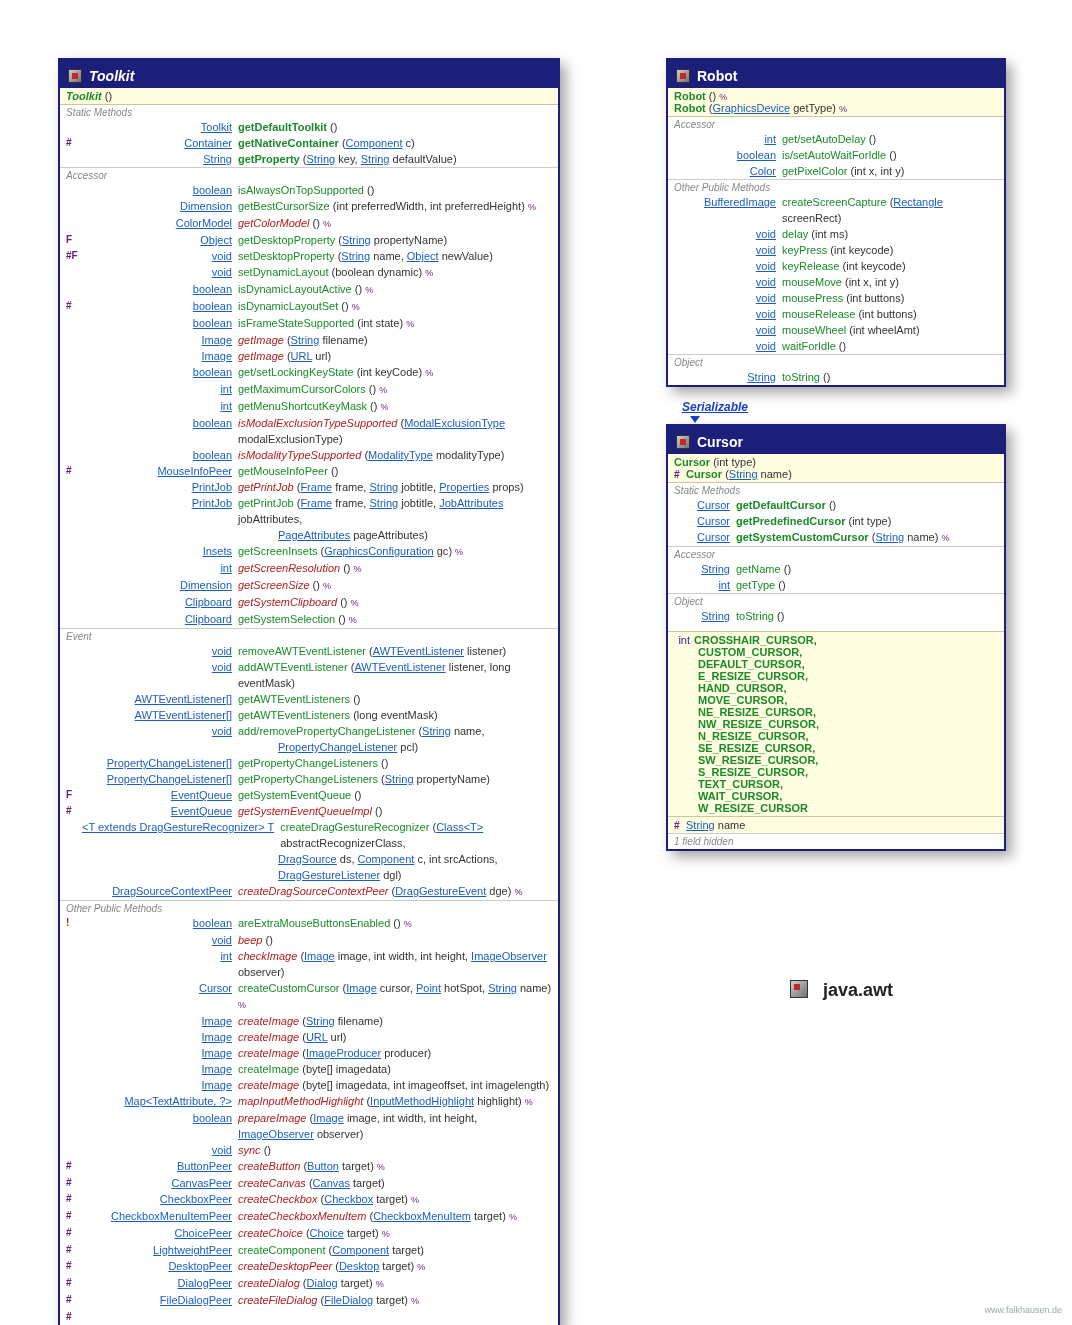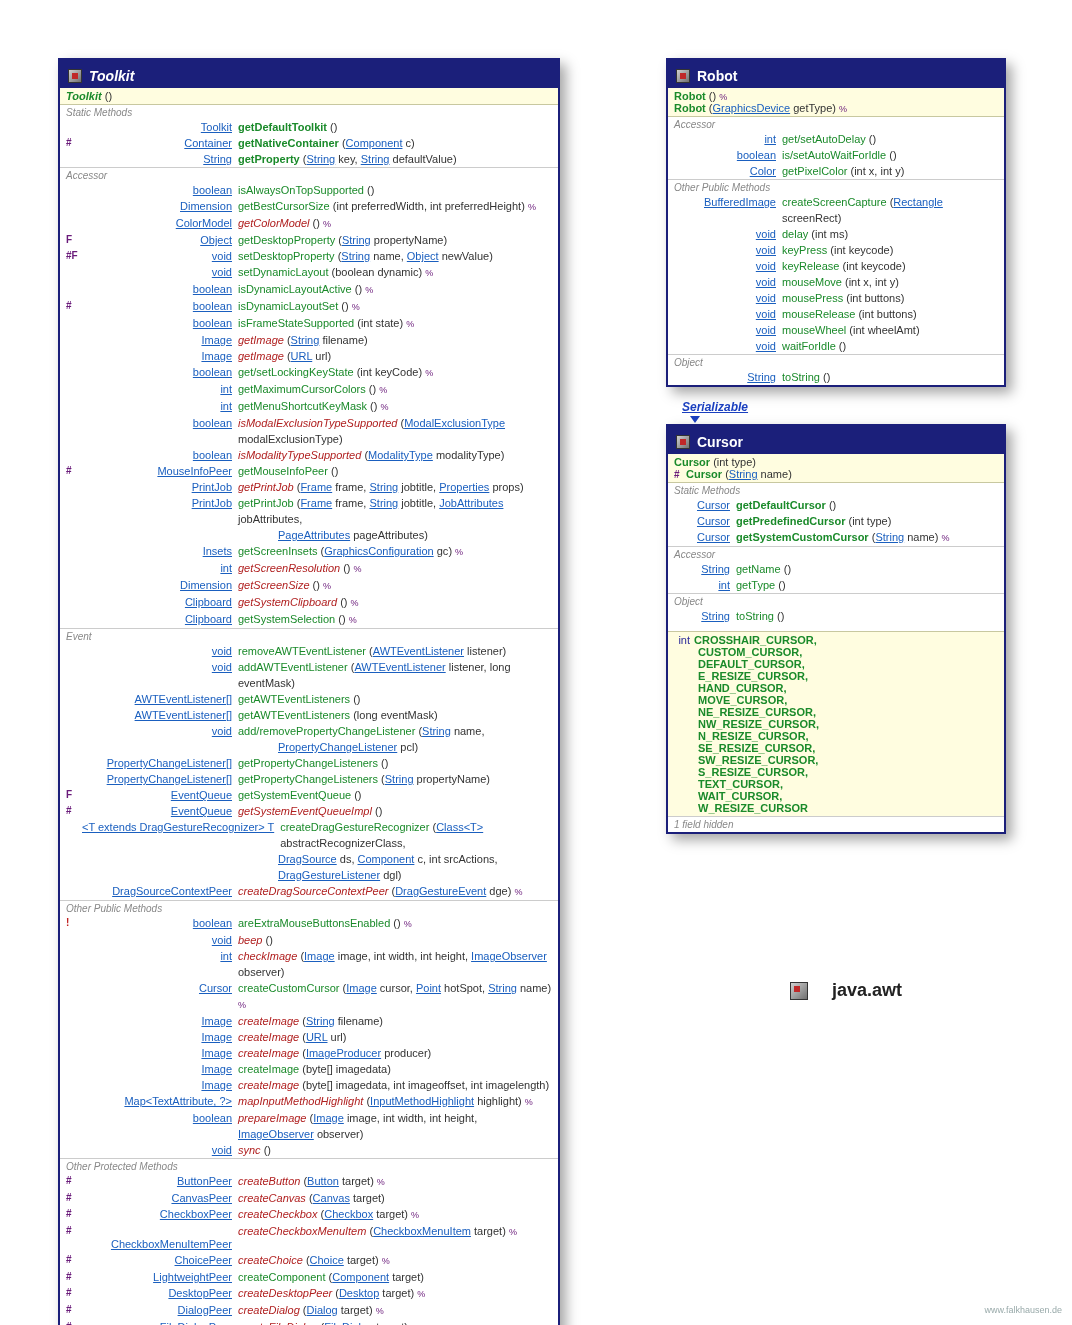--- a/index.html
+++ b/index.html
@@ -30,21 +30,21 @@
   .tail  { color:#6a1b7a; font-size:9px; }
   .note  { color:#888; font-style:italic; font-size:10px; padding:2px 6px; border-top:1px solid #ccc;}
 
   
   .card.cursor .ret { flex-basis:46px; }
   .card.robot  .ret { flex-basis:92px; }
 
   .implements { position:absolute; color:#1a3fbf; font-style:italic; font-weight:bold; text-decoration:underline; font-size:12px; }
   .implements::after{ content:""; position:absolute; left:8px; top:16px; width:0; height:0; border-left:5px solid transparent; border-right:5px solid transparent; border-top:7px solid #1a3fbf;}
 
-  .pkg-badge { position:absolute; display:flex; align-items:center; gap:24px; font-weight:bold; font-size:18px; color:#222; }
+  .pkg-badge { position:absolute; display:flex; gap:15px; font-weight:bold; font-size:18px; color:#222; }
   .pkg-badge .class-icon{ width:18px; height:18px; }
   .credit { position:absolute; right:10px; bottom:10px; font-size:9px; color:#9aa; }
 
   .const-block { padding:2px 6px; font-size:11px;margin-top:7px; }
   .const-block .ctype { color:#2a2a9a; display:inline-block; width:20px; text-align:right; padding-right:4px;}
   .const-block .c { color:#1a8a2a; font-weight:bold; }
   .ctor-block .cname{ color:#1a8a2a; font-weight:bold; }
   .ctor-block .cname.ab{ color:#1a8a2a; font-style:italic; font-weight:bold; }
 </style>
 </head>
@@ -322,39 +322,38 @@
         <div class="row">
           <span class="mod"></span>
           <span class="ret" style="flex-basis:156px;"><span class="t ln">boolean</span></span>
           <span class="sig"><span class="ab">prepareImage</span> <span class="pl">(</span><span class="t ln">Image</span><span class="pl"> </span><span class="pl">image</span><span class="pl">,</span><span class="pl"> </span><span class="pl">int</span><span class="pl"> </span><span class="pl">width</span><span class="pl">,</span><span class="pl"> </span><span class="pl">int</span><span class="pl"> </span><span class="pl">height</span><span class="pl">,</span><span class="pl"> </span><span class="t ln">ImageObserver</span><span class="pl"> </span><span class="pl">observer</span><span class="pl">)</span></span>
         </div>
         <div class="row">
           <span class="mod"></span>
           <span class="ret" style="flex-basis:156px;"><span class="t ln">void</span></span>
           <span class="sig"><span class="ab">sync</span> <span class="pl">(</span><span class="pl">)</span></span>
         </div>
-        <div class="sect">Other Protected Methods</div>
         <div class="row">
           <span class="mod">#</span>
           <span class="ret" style="flex-basis:156px;"><span class="t ln">ButtonPeer</span></span>
           <span class="sig"><span class="ab">createButton</span> <span class="pl">(</span><span class="t ln">Button</span><span class="pl"> </span><span class="pl">target</span><span class="pl">)</span> <span class="tail">%</span></span>
         </div>
         <div class="row">
           <span class="mod">#</span>
           <span class="ret" style="flex-basis:156px;"><span class="t ln">CanvasPeer</span></span>
           <span class="sig"><span class="ab">createCanvas</span> <span class="pl">(</span><span class="t ln">Canvas</span><span class="pl"> </span><span class="pl">target</span><span class="pl">)</span></span>
         </div>
         <div class="row">
           <span class="mod">#</span>
           <span class="ret" style="flex-basis:156px;"><span class="t ln">CheckboxPeer</span></span>
           <span class="sig"><span class="ab">createCheckbox</span> <span class="pl">(</span><span class="t ln">Checkbox</span><span class="pl"> </span><span class="pl">target</span><span class="pl">)</span> <span class="tail">%</span></span>
         </div>
         <div class="row">
           <span class="mod">#</span>
-          <span class="ret" style="flex-basis:156px;margin-top:13px;"><span class="t ln">CheckboxMenuItemPeer</span></span>
+          <span class="ret" style="flex-basis:156px;"><span class="t ln">CheckboxMenuItemPeer</span></span>
           <span class="sig"><span class="ab">createCheckboxMenuItem</span> <span class="pl">(</span><span class="t ln">CheckboxMenuItem</span><span class="pl"> </span><span class="pl">target</span><span class="pl">)</span> <span class="tail">%</span></span>
         </div>
         <div class="row">
           <span class="mod">#</span>
           <span class="ret" style="flex-basis:156px;"><span class="t ln">ChoicePeer</span></span>
           <span class="sig"><span class="ab">createChoice</span> <span class="pl">(</span><span class="t ln">Choice</span><span class="pl"> </span><span class="pl">target</span><span class="pl">)</span> <span class="tail">%</span></span>
         </div>
         <div class="row">
           <span class="mod">#</span>
           <span class="ret" style="flex-basis:156px;"><span class="t ln">LightweightPeer</span></span>
@@ -521,20 +520,23 @@
         <div style="padding-left:24px"><span class="c">NE_RESIZE_CURSOR,</span></div>
         <div style="padding-left:24px"><span class="c">NW_RESIZE_CURSOR,</span></div>
         <div style="padding-left:24px"><span class="c">N_RESIZE_CURSOR,</span></div>
         <div style="padding-left:24px"><span class="c">SE_RESIZE_CURSOR,</span></div>
         <div style="padding-left:24px"><span class="c">SW_RESIZE_CURSOR,</span></div>
         <div style="padding-left:24px"><span class="c">S_RESIZE_CURSOR,</span></div>
         <div style="padding-left:24px"><span class="c">TEXT_CURSOR,</span></div>
         <div style="padding-left:24px"><span class="c">WAIT_CURSOR,</span></div>
         <div style="padding-left:24px"><span class="c">W_RESIZE_CURSOR</span></div>
       </div>
+  <div class="ctor-block" id="cursor-fields" style="border-top:1px solid #c8c8a0;border-bottom:none;">
+        <div><span class="mod" style="display:inline-block;width:12px">#</span><span class="t ln">String</span> <span class="pl">name</span></div>
+      </div>
   <div class="note">1 field hidden</div>
 </div>
 
 <div class="pkg-badge" style="left:790px; top:980px;">
   <span class="class-icon"></span>
   <span>java.awt</span>
 </div>
 
 <div class="credit">www.falkhausen.de</div>
 

